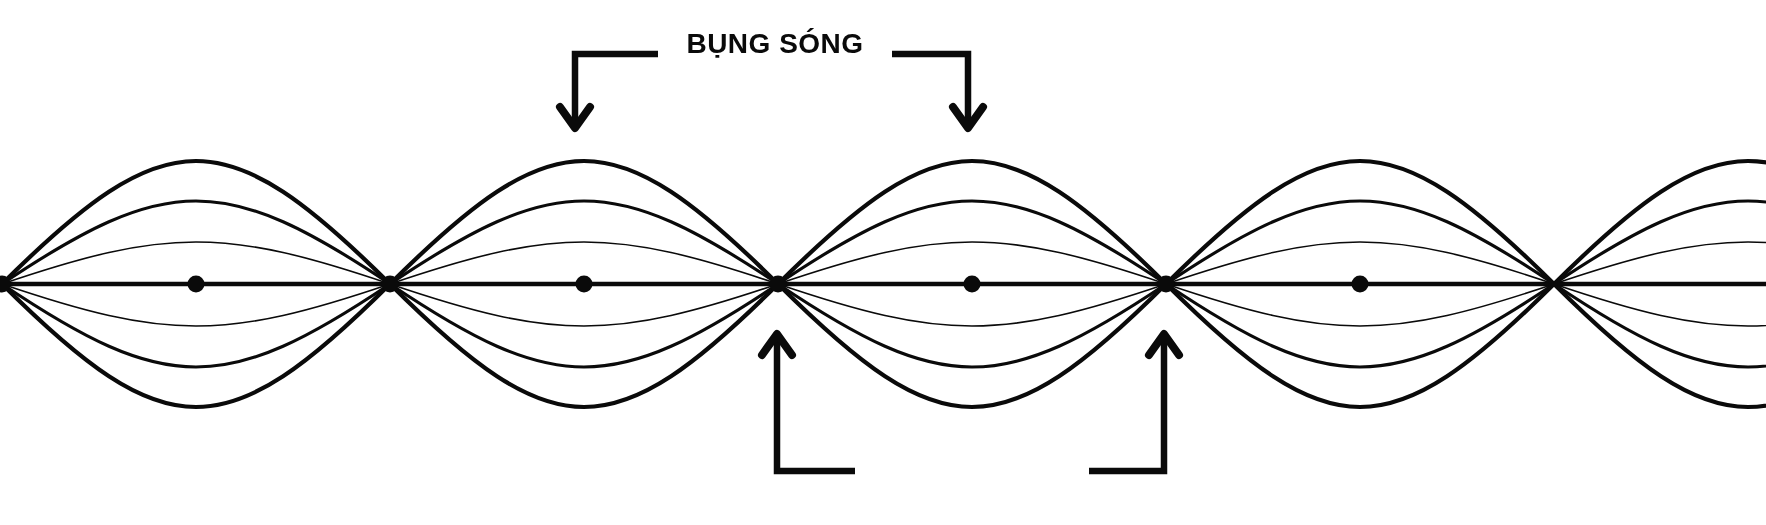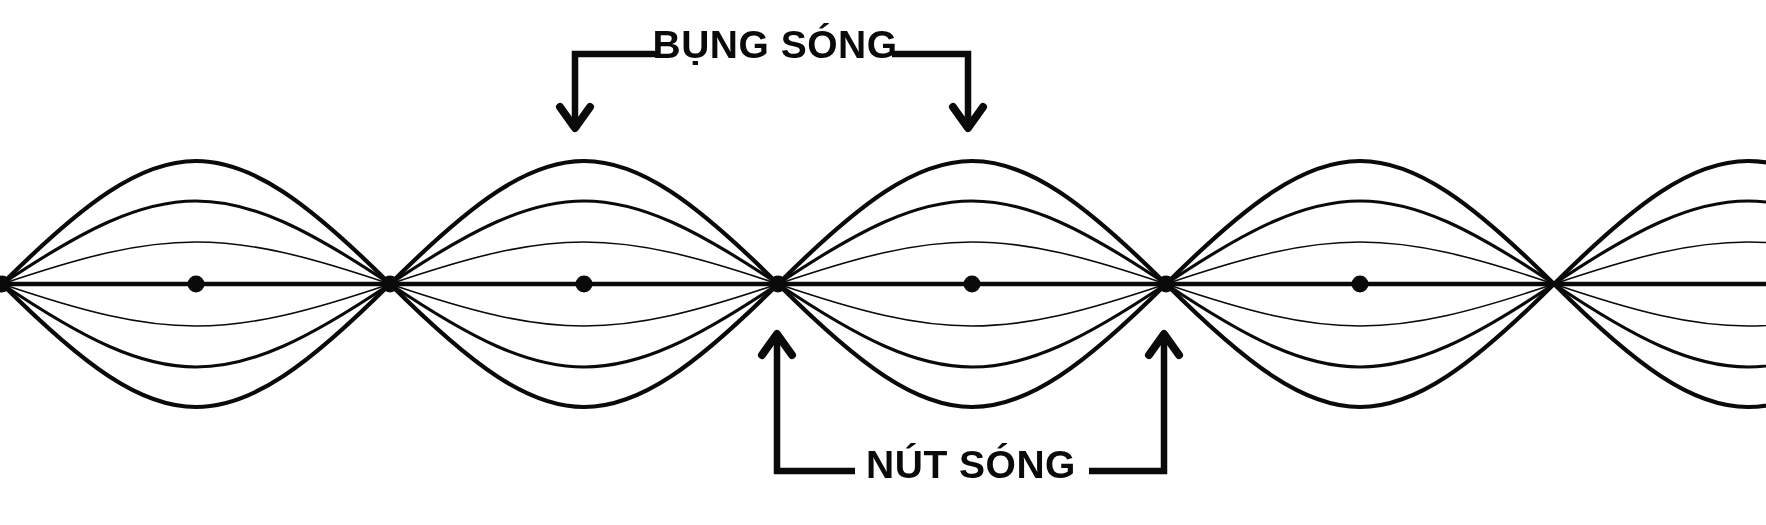--- a/index.html
+++ b/index.html
@@ -18,21 +18,21 @@
   .stage svg {
     position: absolute;
     left: 0;
     top: 0;
     display: block;
   }
   .callout-label {
     position: absolute;
     transform: translate(-50%, -50%);
     font-weight: 700;
-    font-size: 39px;
+    font-size: 28px;
     line-height: 1;
     letter-spacing: 0.5px;
     color: #0a0a0a;
     white-space: nowrap;
     user-select: none;
   }
 </style>
 </head>
 <body>
 
@@ -58,14 +58,13 @@
       <path d="M 892 54 L 968 54 L 968 122" fill="none" stroke="#0a0a0a" stroke-width="6.5" stroke-linecap="butt" stroke-linejoin="miter"></path>
       <path d="M 953 107 L 968 128 L 983 107" fill="none" stroke="#0a0a0a" stroke-width="8" stroke-linecap="round" stroke-linejoin="round"></path>
       <path d="M 855 471 L 777 471 L 777 340" fill="none" stroke="#0a0a0a" stroke-width="6.5" stroke-linecap="butt" stroke-linejoin="miter"></path>
       <path d="M 762 355 L 777 334 L 792 355" fill="none" stroke="#0a0a0a" stroke-width="8" stroke-linecap="round" stroke-linejoin="round"></path>
       <path d="M 1089 471 L 1164 471 L 1164 340" fill="none" stroke="#0a0a0a" stroke-width="6.5" stroke-linecap="butt" stroke-linejoin="miter"></path>
       <path d="M 1149 355 L 1164 334 L 1179 355" fill="none" stroke="#0a0a0a" stroke-width="8" stroke-linecap="round" stroke-linejoin="round"></path>
     </svg>
 
   <div class="callout-label" id="label-antinode" style="left: 775px; top: 44px;">BỤNG SÓNG</div>
 
-  <div class="callout-label" id="label-node" style="left: 971px; top: 464px;">NÚT SÓNG</div>
 </div>
 
 </body></html>

